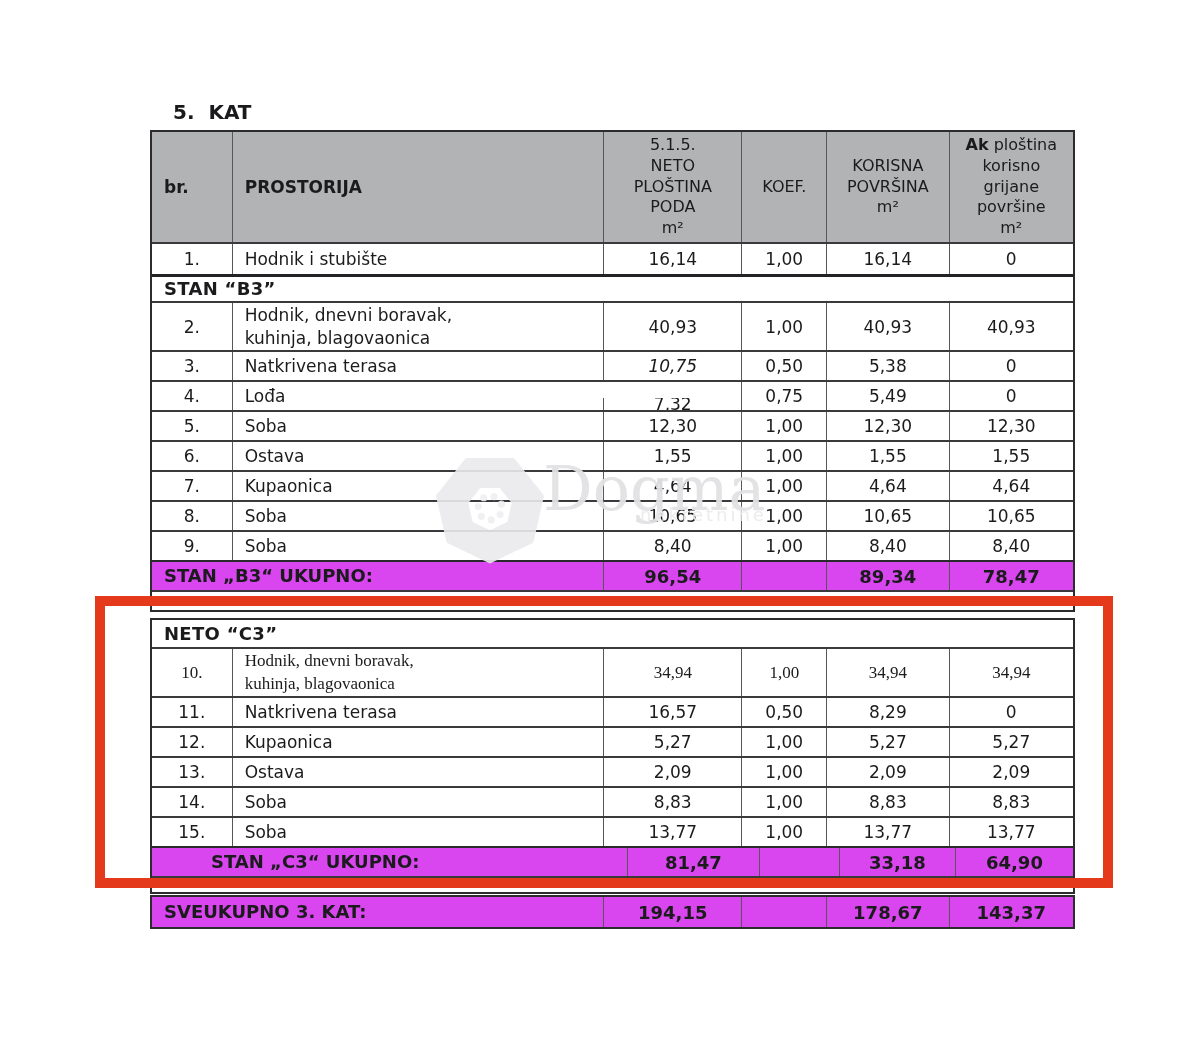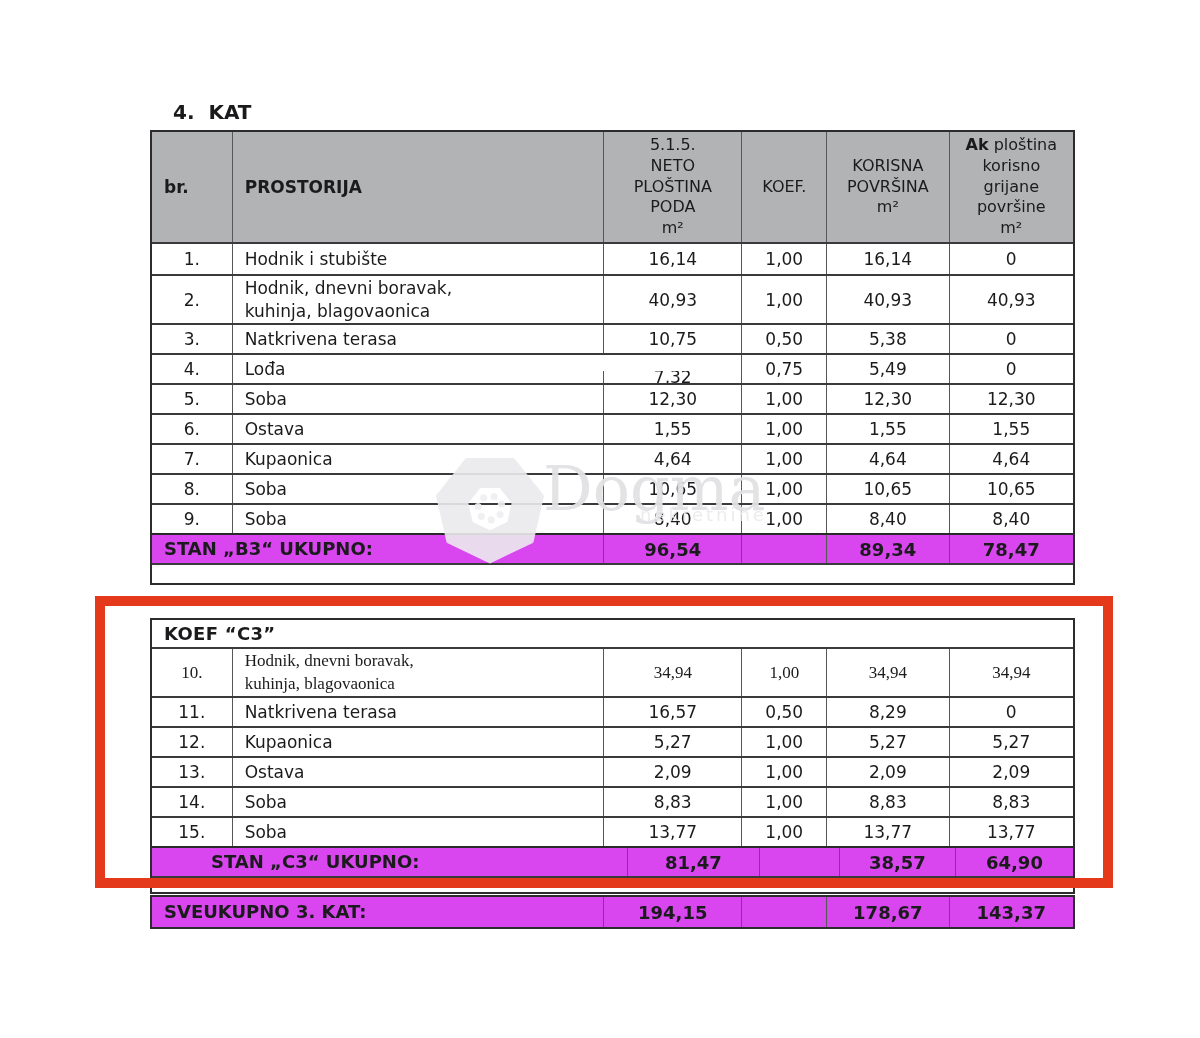--- a/index.html
+++ b/index.html
@@ -35,21 +35,21 @@
   .wm { position:absolute; z-index:3; pointer-events:none; }
   .wm-logo { left:434px; top:452px; width:112px; height:112px; opacity:.9; }
   .wm-text { left:543px; top:452px; font-family:"DejaVu Serif","Liberation Serif",serif; font-size:62px; color:#e2e2e4; opacity:.95; }
   .wm-sub { left:640px; top:504px; font-size:18px; color:#ebebed; letter-spacing:3px; opacity:.95; }
 </style>
 </head>
 <body>
 
 <div class="page">
 
-  <div class="page-title">4.  KAT</div>
+  <div class="page-title">5.  KAT</div>
 
   <div class="sec" id="sec-a">
       <div class="row row--header" style="height: 110px;">
         <div class="cell c-head c-head-left" style="width: 80px;">br.</div>
         <div class="cell c-head c-head-left" style="width: 373px;">PROSTORIJA</div>
         <div class="cell c-head" style="width: 139px;">5.1.5.
 NETO
 PLOŠTINA
 PODA
 m²</div>
@@ -64,33 +64,36 @@
 m²</span></span></div>
       </div>
       <div class="row " style="height: 32px;">
         <div class="cell c-num" style="width: 80px;">1.</div>
         <div class="cell c-name" style="width: 373px;">Hodnik i stubište</div>
         <div class="cell c-val" style="width: 139px;">16,14</div>
         <div class="cell c-val" style="width: 85px;">1,00</div>
         <div class="cell c-val" style="width: 123px;">16,14</div>
         <div class="cell c-val" style="width: 125px;">0</div>
       </div>
+      <div class="row row--title" style="height: 27px;">
+        <div class="cell c-name" style="width: 925px;">STAN “B3”</div>
+      </div>
       <div class="row " style="height: 49px;">
         <div class="cell c-num" style="width: 80px;">2.</div>
         <div class="cell c-name" style="width: 373px;">Hodnik, dnevni boravak,
 kuhinja, blagovaonica</div>
         <div class="cell c-val" style="width: 139px;">40,93</div>
         <div class="cell c-val" style="width: 85px;">1,00</div>
         <div class="cell c-val" style="width: 123px;">40,93</div>
         <div class="cell c-val" style="width: 125px;">40,93</div>
       </div>
       <div class="row " style="height: 30px;">
         <div class="cell c-num" style="width: 80px;">3.</div>
         <div class="cell c-name" style="width: 373px;">Natkrivena terasa</div>
-        <div class="cell c-val" style="width: 139px;">10,75</div>
+        <div class="cell c-val" style="width: 139px; font-style: italic;">10,75</div>
         <div class="cell c-val" style="width: 85px;">0,50</div>
         <div class="cell c-val" style="width: 123px;">5,38</div>
         <div class="cell c-val" style="width: 125px;">0</div>
       </div>
       <div class="row " style="height: 30px;">
         <div class="cell c-num" style="width: 80px;">4.</div>
         <div class="cell c-name" style="width: 373px; text-align: center;">Lođa</div>
         <div class="cell c-val" style="width: 139px; margin-top: 16px;">7,32</div>
         <div class="cell c-val" style="width: 85px;">0,75</div>
         <div class="cell c-val" style="width: 123px;">5,49</div>
@@ -142,21 +145,21 @@
         <div class="cell c-val" style="width: 85px;"></div>
         <div class="cell c-val" style="width: 123px;">89,34</div>
         <div class="cell c-val" style="width: 125px;">78,47</div>
       </div>
       <div class="row row--spacer" style="height: 20px;">
         <div class="cell " style="width: 925px;"></div>
       </div>
     </div>
   <div class="sec" id="sec-b">
       <div class="row row--title" style="height: 27px;">
-        <div class="cell c-name" style="width: 925px;">KOEF “C3”</div>
+        <div class="cell c-name" style="width: 925px;">NETO “C3”</div>
       </div>
       <div class="row " style="height: 49px; font-family: Liberation Serif, serif;">
         <div class="cell c-num" style="width: 80px;">10.</div>
         <div class="cell c-name" style="width: 373px;">Hodnik, dnevni boravak,
 kuhinja, blagovaonica</div>
         <div class="cell c-val" style="width: 139px;">34,94</div>
         <div class="cell c-val" style="width: 85px;">1,00</div>
         <div class="cell c-val" style="width: 123px;">34,94</div>
         <div class="cell c-val" style="width: 125px;">34,94</div>
       </div>
@@ -197,21 +200,21 @@
         <div class="cell c-name" style="width: 373px;">Soba</div>
         <div class="cell c-val" style="width: 139px;">13,77</div>
         <div class="cell c-val" style="width: 85px;">1,00</div>
         <div class="cell c-val" style="width: 123px;">13,77</div>
         <div class="cell c-val" style="width: 125px;">13,77</div>
       </div>
       <div class="row row--total " style="height: 30px;">
         <div class="cell c-name" style="width: 453px; margin-left: 47px;">STAN „C3“ UKUPNO:</div>
         <div class="cell c-val" style="width: 139px;">81,47</div>
         <div class="cell c-val" style="width: 85px;"></div>
-        <div class="cell c-val" style="width: 123px;">38,57</div>
+        <div class="cell c-val" style="width: 123px;">33,18</div>
         <div class="cell c-val" style="width: 125px;">64,90</div>
       </div>
       <div class="row row--spacer" style="height: 16px;">
         <div class="cell " style="width: 925px;"></div>
       </div>
     </div>
   <div class="sec" id="sec-c">
       <div class="row row--total row--grand" style="height: 30px;">
         <div class="cell c-name" style="width: 453px;">SVEUKUPNO 3. KAT:</div>
         <div class="cell c-val" style="width: 139px;">194,15</div>

